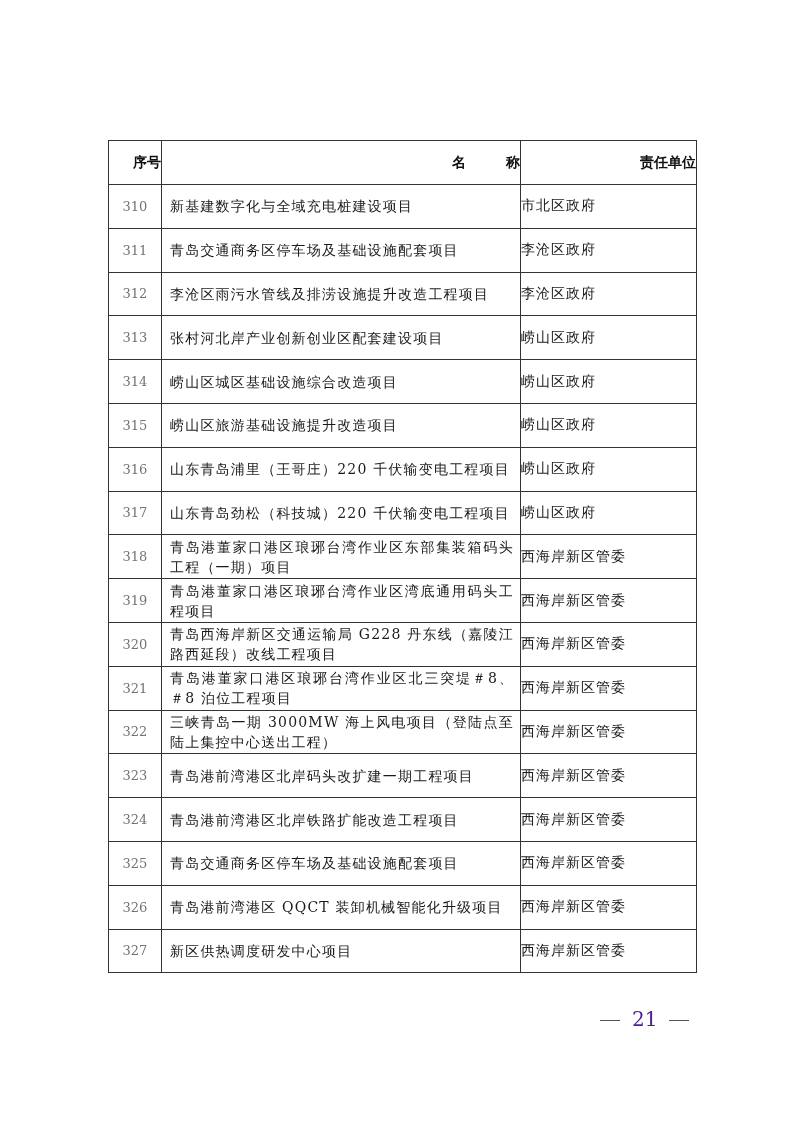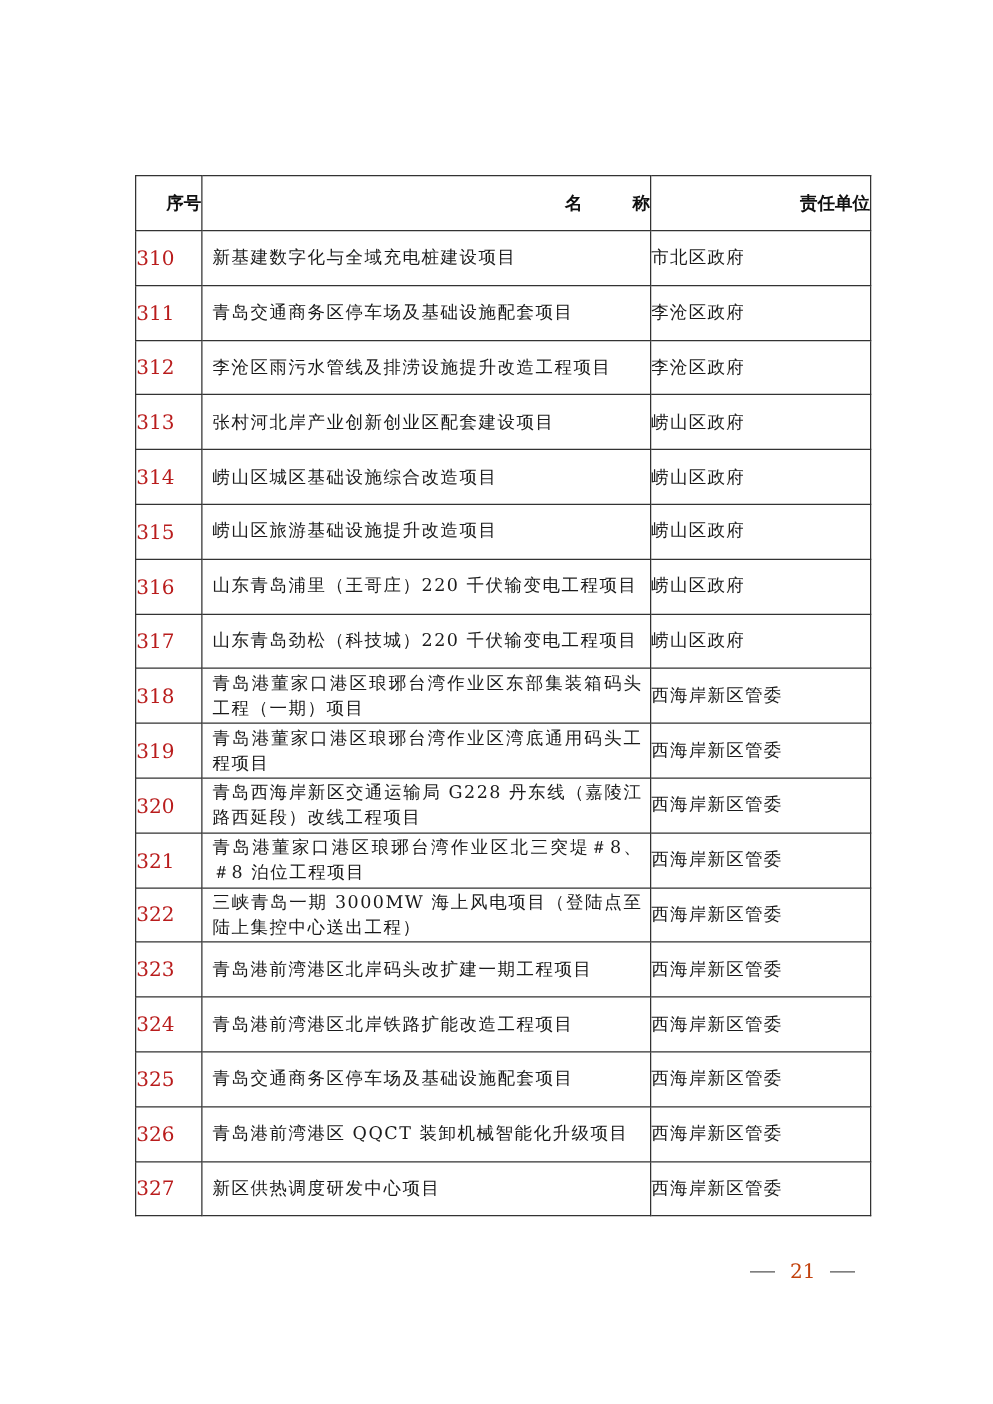--- a/index.html
+++ b/index.html
@@ -35,23 +35,23 @@
     font-weight: bold;
     font-size: 14px;
     text-align: right;
     height: 44px;
     color: #111;
   }
   .col-num { width: 53px; }
   .col-name { width: 359px; }
   .col-unit { width: 176px; }
   .cell-num {
-    text-align: left;
-    font-size: 16px;
-    color: #b91c1c;
+    text-align: center;
+    font-size: 13px;
+    color: #737373;
   }
   .cell-name {
     text-align: left;
     padding-left: 8px !important;
     padding-right: 6px !important;
     font-size: 14px;
     line-height: 20px;
     letter-spacing: 1.2px;
     text-align: justify;
   }
@@ -62,22 +62,22 @@
   .name-header-inner {
     letter-spacing: 0;
   }
   .name-header-inner span + span {
     margin-left: 40px;
   }
   .page-number {
     position: absolute;
     left: 600px;
     top: 1007px;
-    font-size: 16px;
-    color: #c2410c;
+    font-size: 20px;
+    color: #4c1d95;
     white-space: nowrap;
   }
   .page-number .dash {
     display: inline-block;
     width: 20px;
     height: 1px;
     background: #555;
     vertical-align: middle;
   }
   .page-number .num {

